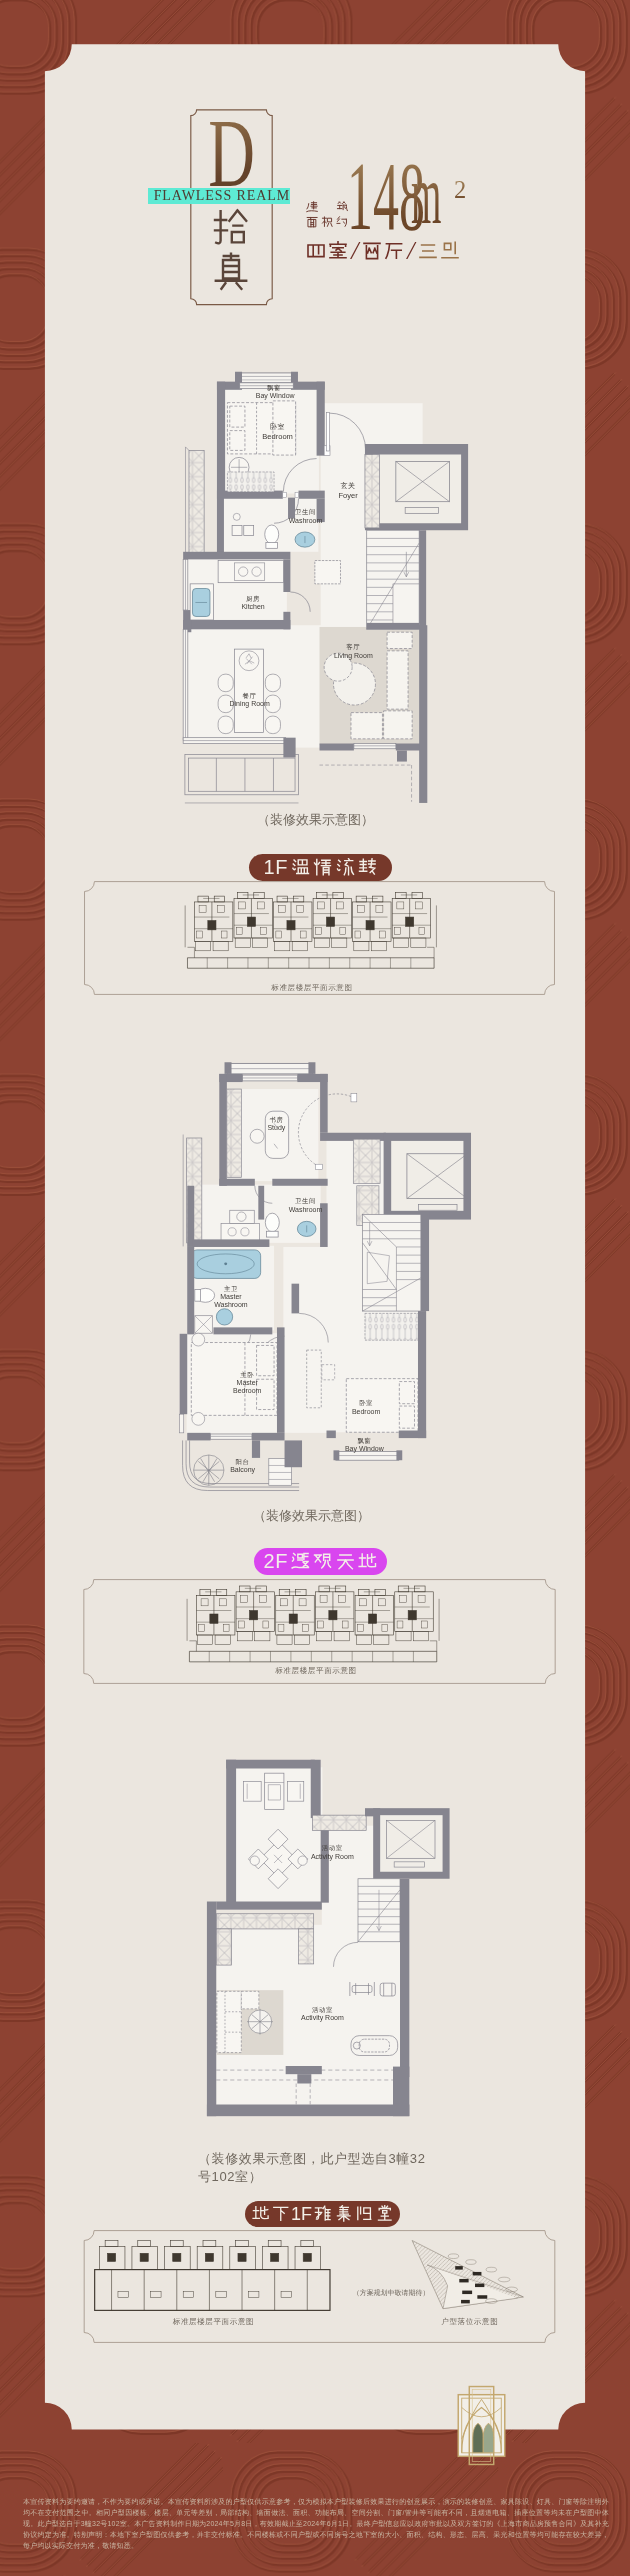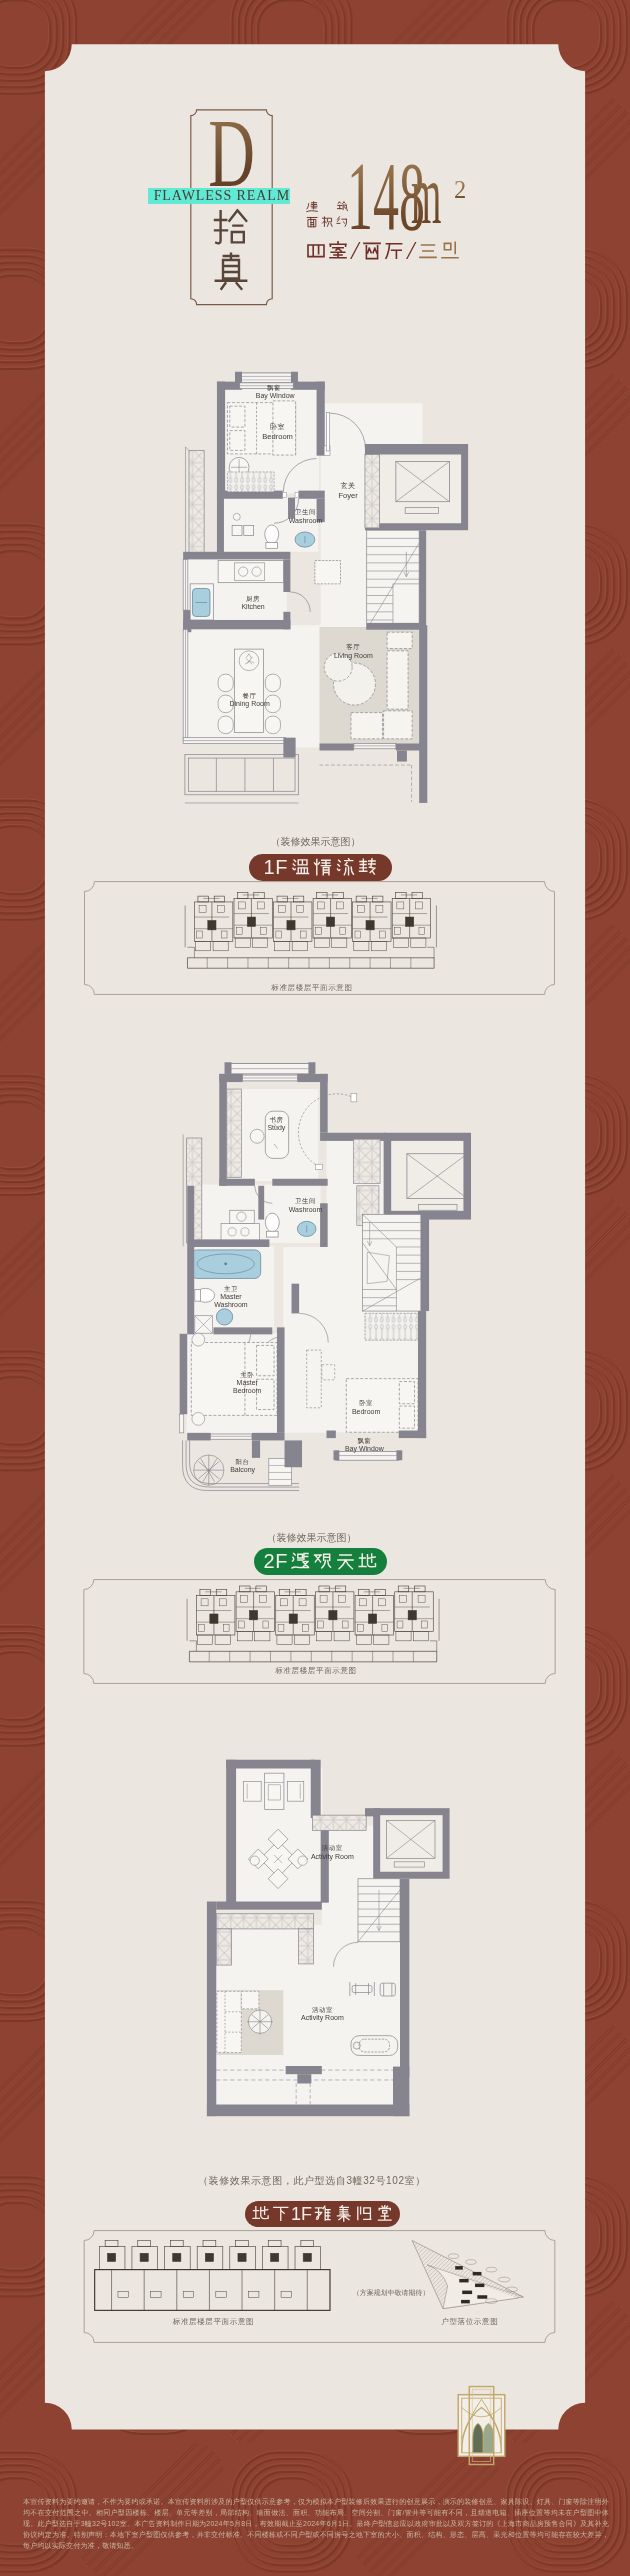--- a/index.html
+++ b/index.html
@@ -1,19 +1,19 @@
 <!DOCTYPE html>
 <html style="font-size:9.3px"><head>
 <meta charset="utf-8">
 <style>
   html,body{margin:0;padding:0;}
   body{font-family:"Liberation Sans",sans-serif;}
   #page{position:relative;width:630px;height:2576px;overflow:hidden;background:#8d4232;}
   .abs{position:absolute;}
-  .cap{color:#6f675d;font-size:10px;letter-spacing:0px;margin-top:24px;}
+  .cap{color:#6f675d;font-size:13px;letter-spacing:0px;}
 </style>
 </head>
 <body>
 <div id="page">
 
 <svg class="abs" style="left:0px;top:0px" width="630" height="2576" viewBox="0 0 1080 4416">
   <defs>
     <g id="ringknot">
       <g fill="none" stroke="#7d3727" stroke-width="4.5">
         <rect x="-58" y="-58" width="116" height="116" rx="48"></rect>
@@ -705,21 +705,21 @@
     <text x="628" y="2424" font-size="12">Bedroom</text>
     <text x="416" y="2509" font-size="11" letter-spacing="1">阳台</text>
     <text x="416" y="2523" font-size="12">Balcony</text>
     <text x="625" y="2474" font-size="11" letter-spacing="1">飘窗</text>
     <text x="625" y="2487" font-size="12">Bay Window</text>
   </g>
 </svg>
 
 <div class="abs cap" style="left:218px;top:1507px;width:187px;text-align:center;">（装修效果示意图）</div>
 
-<div class="abs" style="left:254px;top:1548px;width:133px;height:27.4px;border-radius:14px;background:#15803d;display:flex;align-items:center;justify-content:center;color:#f3efe8;">
+<div class="abs" style="left:254px;top:1548px;width:133px;height:27.4px;border-radius:14px;background:#d946ef;display:flex;align-items:center;justify-content:center;color:#f3efe8;">
   <span style="font-size:20px;letter-spacing:0.6px;">2F</span>
   <svg width="19" height="19" viewBox="0 0 100 100" fill="none" stroke="currentColor" stroke-width="7.5" stroke-linecap="square" style="margin-left:2.9px">
         <use href="#c-xia"></use>
       </svg>
   <svg width="19" height="19" viewBox="0 0 100 100" fill="none" stroke="currentColor" stroke-width="7.5" stroke-linecap="square" style="margin-left:3.5px">
         <use href="#c-guan"></use>
       </svg>
   <svg width="19" height="19" viewBox="0 0 100 100" fill="none" stroke="currentColor" stroke-width="7.5" stroke-linecap="square" style="margin-left:3.5px">
         <use href="#c-tian"></use>
       </svg>

